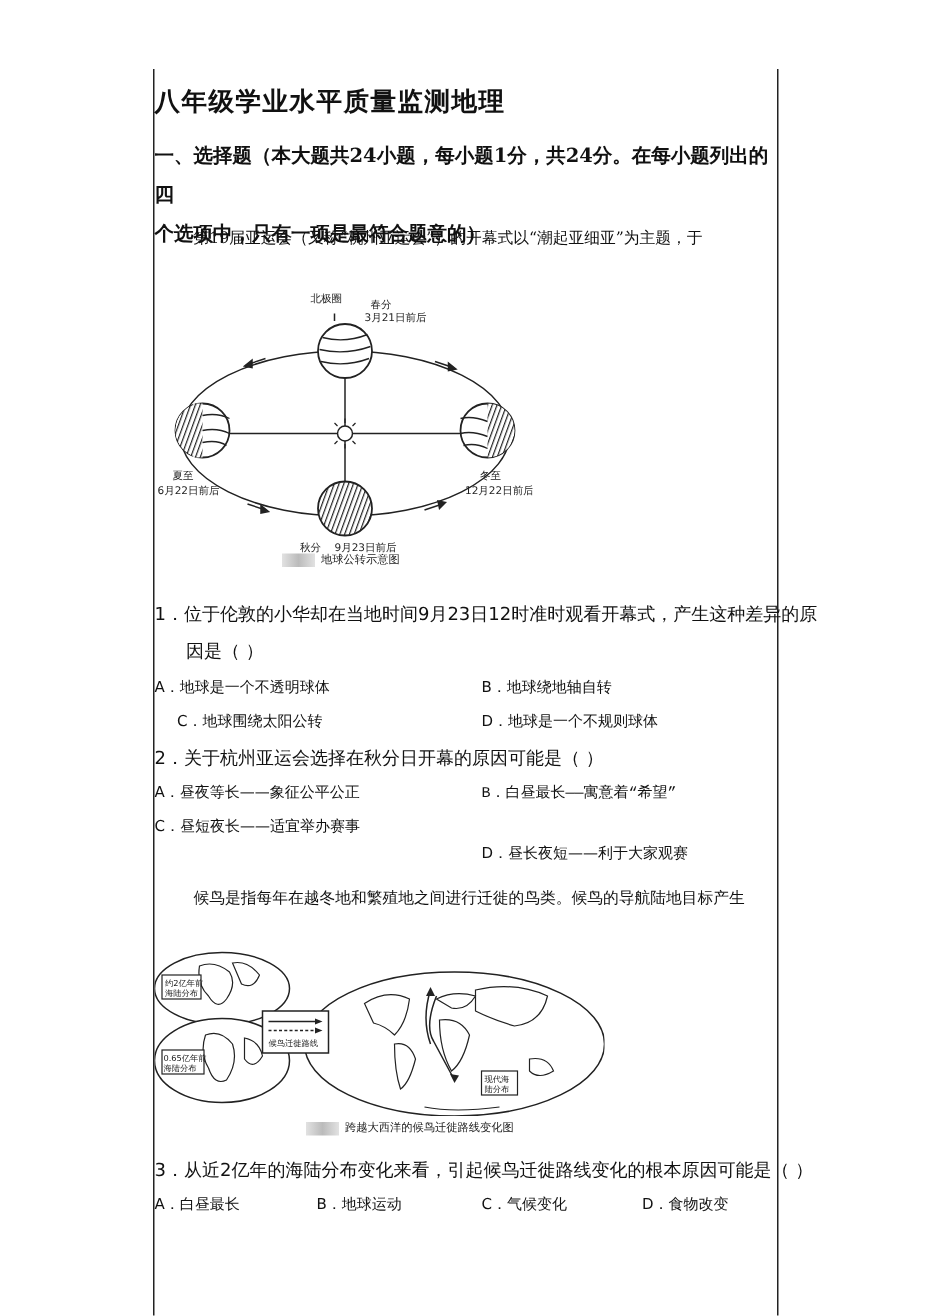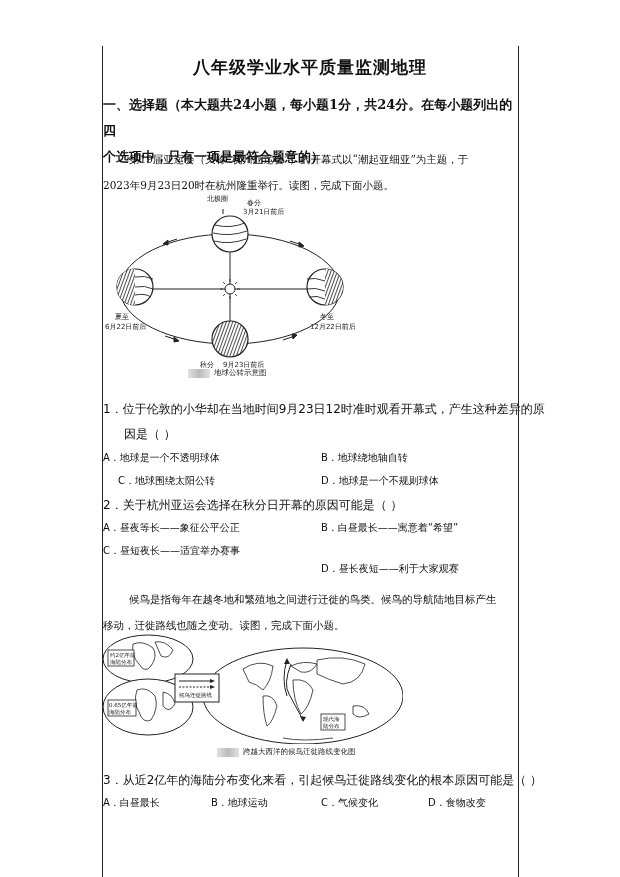--- a/index.html
+++ b/index.html
@@ -3,21 +3,21 @@
 <meta charset="utf-8">
 <style>
   html, body { margin: 0; padding: 0; background: #ffffff; }
   body { width: 620px; height: 877px; position: relative; overflow: hidden;
          font-family: "DejaVu Serif", "Liberation Serif", serif; color: #111; }
   .page { position: absolute; left: 0; top: 0; width: 620px; height: 877px; }
   .vline { position: absolute; top: 46px; width: 1px; height: 831px; background: #222; }
   .vline.left { left: 102px; }
   .vline.right { left: 518px; }
   .content { position: absolute; left: 103px; top: 46px; width: 414px; }
-  .title { position: absolute; left: 0; width: 414px; top: 10px; text-align: center;
+  .title { position: absolute; left: 0; width: 414px; top: 10px; 
            font-size: 17px; font-weight: bold; letter-spacing: 1px; }
   .section { position: absolute; left: 0; top: 46px; width: 414px; font-size: 13px;
              font-weight: bold; line-height: 26px; }
   .intro { position: absolute; left: 0; width: 414px; font-size: 10.5px; line-height: 26px; }
   .intro .indent { display: inline-block; width: 26px; }
   .line { position: absolute; left: 0; width: 414px; font-size: 12px; white-space: nowrap;
           font-family: "DejaVu Sans", "Liberation Sans", sans-serif; }
   .opt { position: absolute; font-size: 10px; white-space: nowrap;
          font-family: "DejaVu Sans", "Liberation Sans", sans-serif; }
   .fig { position: absolute; }
@@ -36,21 +36,20 @@
   <div class="content">
     <div class="title">八年级学业水平质量监测地理</div>
 
     <div class="section">
       <div>一、选择题（本大题共24小题，每小题1分，共24分。在每小题列出的四</div>
       <div>个选项中，只有一项是最符合题意的）</div>
     </div>
 
     <div class="intro" style="top:100px;">
       <div><span class="indent"></span><span>第19届亚运会（又称“杭州亚运会”）的开幕式以“潮起亚细亚”为主题，于</span></div>
-      <div>2023年9月23日20时在杭州隆重举行。读图，完成下面小题。</div>
     </div>
 
     <div class="fig" style="left:2px; top:143px;">
       <svg width="250" height="200" viewBox="0 0 250 200">
         <defs>
           <pattern id="hatch" width="3" height="3" patternUnits="userSpaceOnUse" patternTransform="rotate(20)">
             <rect width="3" height="3" fill="#fff"></rect>
             <line x1="0" y1="0" x2="0" y2="3" stroke="#222" stroke-width="1.6"></line>
           </pattern>
         </defs>
@@ -126,27 +125,26 @@
 
     <div class="line" style="top:355px;">1．位于伦敦的小华却在当地时间9月23日12时准时观看开幕式，产生这种差异的原</div>
     <div class="line" style="top:380px;padding-left:21px;">因是（    ）</div>
     <div class="opt" style="left:0; top:405px;">A．地球是一个不透明球体</div>
     <div class="opt" style="left:218px; top:405px;">B．地球绕地轴自转</div>
     <div class="opt" style="left:15px; top:428px;text-align:right;">C．地球围绕太阳公转</div>
     <div class="opt" style="left:218px; top:428px;">D．地球是一个不规则球体</div>
 
     <div class="line" style="top:451px;">2．关于杭州亚运会选择在秋分日开幕的原因可能是（    ）</div>
     <div class="opt" style="left:0; top:475px;">A．昼夜等长——象征公平公正</div>
-    <div class="opt" style="left:218px; top:475px;">B．白昼最长——寓意着“希望”</div>
+    <div class="opt" style="left:218px; top:475px;font-family:Liberation Mono, monospace;">B．白昼最长——寓意着“希望”</div>
     <div class="opt" style="left:0; top:498px;">C．昼短夜长——适宜举办赛事</div>
     <div class="opt" style="left:218px; top:498px;margin-top:18px;">D．昼长夜短——利于大家观赛</div>
 
     <div class="intro" style="top:540px;">
       <div><span class="indent"></span><span>候鸟是指每年在越冬地和繁殖地之间进行迁徙的鸟类。候鸟的导航陆地目标产生</span></div>
-      <div>移动，迁徙路线也随之变动。读图，完成下面小题。</div>
     </div>
 
     <div class="fig" style="left:0; top:588px;">
       <svg width="300" height="110" viewBox="0 0 300 110">
 
         <ellipse cx="45" cy="25" rx="45" ry="24" fill="#fff" stroke="#222" stroke-width="1"></ellipse>
         <path d="M30,10 Q40,6 50,14 Q55,22 48,32 Q42,40 36,30 Q28,22 30,10 Z M52,8 Q62,6 70,16 Q66,26 58,22 Z" fill="none" stroke="#222" stroke-width="0.8"></path>
         <rect x="5" y="16" width="26" height="16" fill="#fff" stroke="#222" stroke-width="0.8"></rect>
         <text x="7" y="23" font-size="5.5" fill="#222">约2亿年前</text>
         <text x="7" y="30" font-size="5.5" fill="#222">海陆分布</text>
@@ -173,21 +171,21 @@
         <polygon points="112,47 107,45 107,49" fill="#222"></polygon>
         <line x1="76" y1="53" x2="110" y2="53" stroke="#222" stroke-width="1" stroke-dasharray="2,1.5"></line>
         <polygon points="112,53 107,51 107,55" fill="#222"></polygon>
         <text x="76" y="63" font-size="5.5" fill="#222">候鸟迁徙路线</text>
 
         <rect x="218" y="80" width="24" height="16" fill="#fff" stroke="#222" stroke-width="0.8"></rect>
         <text x="220" y="87" font-size="5.5" fill="#222">现代海</text>
         <text x="220" y="94" font-size="5.5" fill="#222">陆分布</text>
       </svg>
     </div>
-    <div class="caption" style="left:102px; top:701px;padding-left:12px;">
+    <div class="caption" style="left:89px; top:701px;padding-left:12px;">
       <span class="blur"></span><span>跨越大西洋的候鸟迁徙路线变化图</span>
     </div>
 
     <div class="line" style="top:726px;">3．从近2亿年的海陆分布变化来看，引起候鸟迁徙路线变化的根本原因可能是（    ）</div>
     <div class="opt" style="left:0; top:750px;">A．白昼最长</div>
     <div class="opt" style="left:108px; top:750px;">B．地球运动</div>
     <div class="opt" style="left:218px; top:750px;">C．气候变化</div>
     <div class="opt" style="left:325px; top:750px;">D．食物改变</div>
   </div>
 </div>

